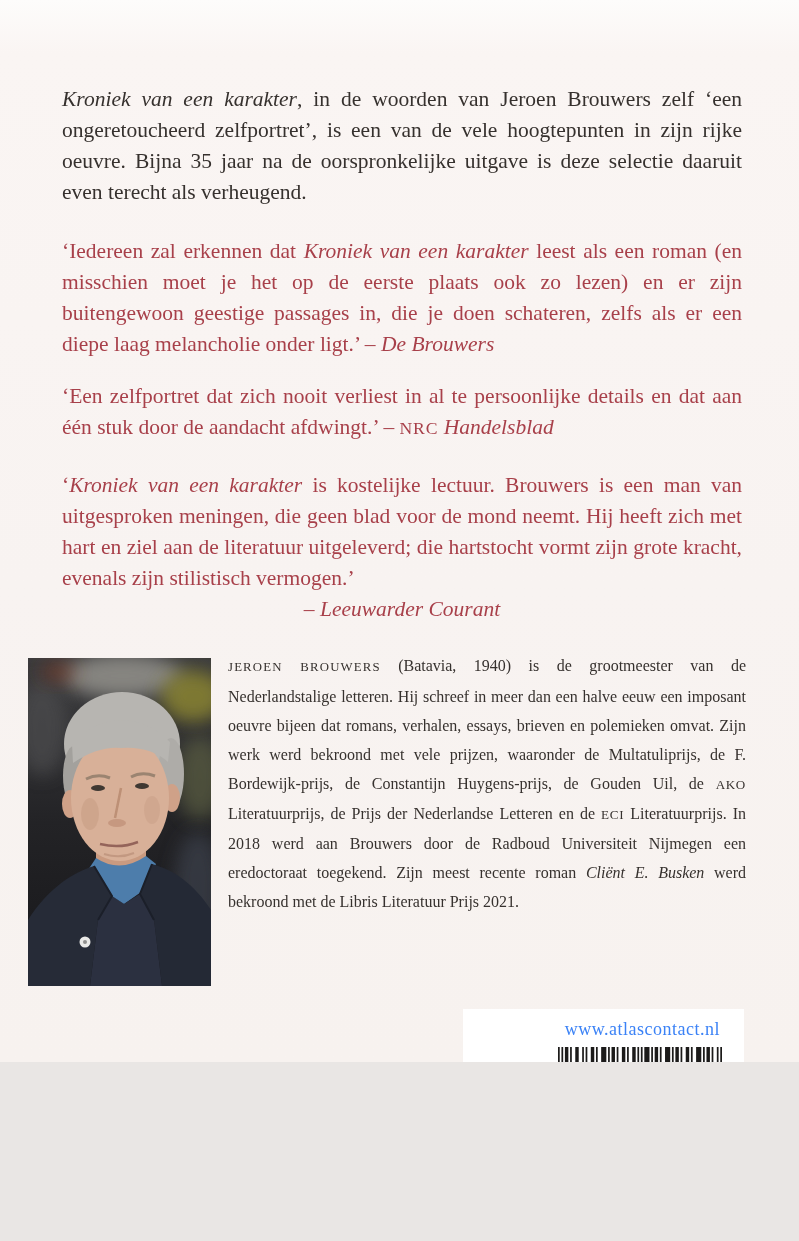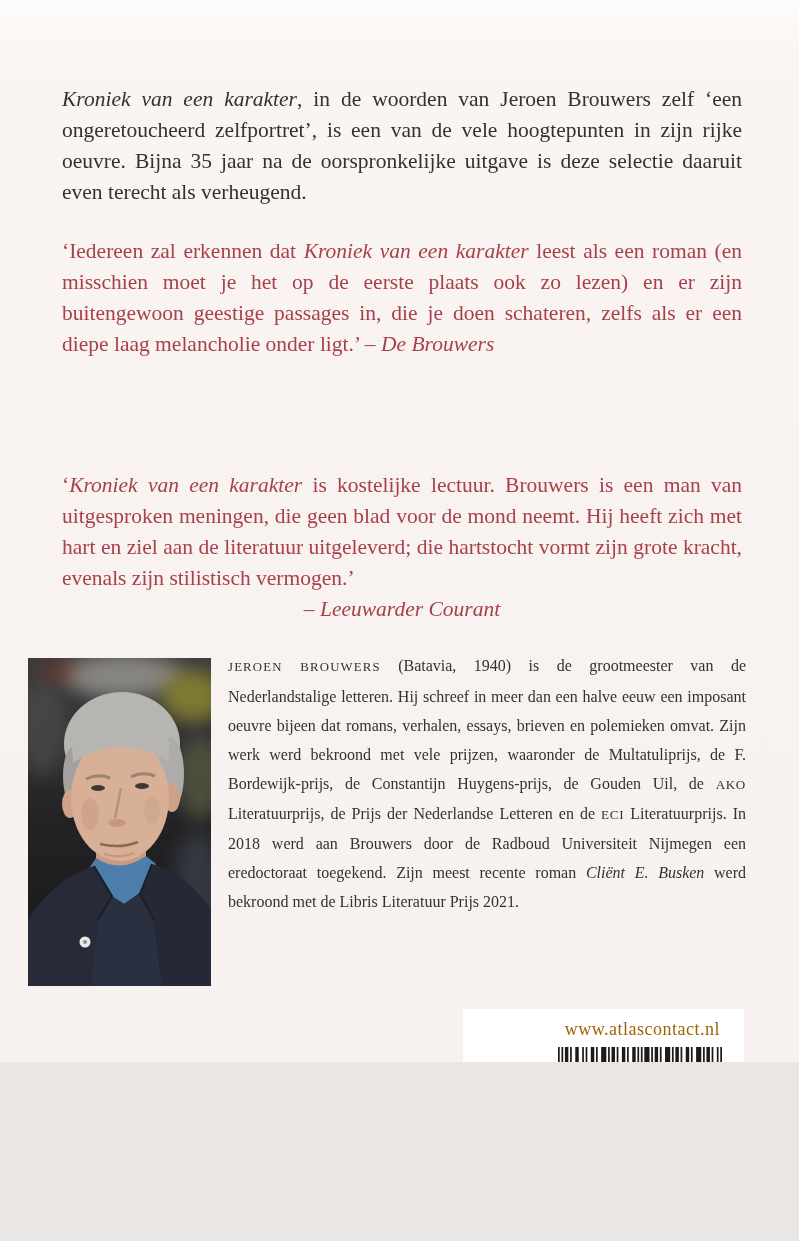--- a/index.html
+++ b/index.html
@@ -27,37 +27,38 @@
   .bio {
     position:absolute; left:228px; top:651px; width:518px; margin:0;
     font-size:16px; line-height:29px; text-align:justify;
   }
   .footer-box {
     position:absolute; left:463px; top:1009px; width:281px; height:176px;
     background:#ffffff;
   }
   .site-url {
     position:absolute; top:10px; right:24px;
-    font-size:18px; letter-spacing:0.5px; color:#a16207;
+    font-size:18px; letter-spacing:0.5px; color:#3b82f6;
   }
   .barcode { position:absolute; top:38px; right:22px; width:164px; height:112px; }
   .isbn-digits {
     position:absolute; top:132px; right:6px; width:200px;
     text-align:center; font-size:15px; letter-spacing:4px; color:#1d1c1b;
   }
 </style>
 </head>
 <body>
 
 <div class="cover">
 
   <p class="para" id="intro"><span class="it">Kroniek van een karakter</span><span>, in de woorden van Jeroen Brouwers zelf ‘een ongeretoucheerd zelfportret’, is een van de vele hoogtepunten in zijn rijke oeuvre. Bijna 35 jaar na de oorspronkelijke uitgave is deze selectie daaruit even terecht als verheugend.</span></p>
 
   <p class="para red" id="q1"><span>‘Iedereen zal erkennen dat </span><span class="it">Kroniek van een karakter</span><span> leest als een roman (en misschien moet je het op de eerste plaats ook zo lezen) en er zijn buitengewoon geestige passages in, die je doen schateren, zelfs als er een diepe laag melancholie onder ligt.’ – </span><span class="it">De Brouwers</span></p>
 
+  <p class="para red" id="q2"><span>‘Een zelfportret dat zich nooit verliest in al te persoonlijke details en dat aan één stuk door de aandacht afdwingt.’ – </span><span class="scn">NRC</span><span class="it"> Handelsblad</span></p>
 
   <p class="para red" id="q3"><span>‘</span><span class="it">Kroniek van een karakter</span><span> is kostelijke lectuur. Brouwers is een man van uitgesproken meningen, die geen blad voor de mond neemt. Hij heeft zich met hart en ziel aan de literatuur uitgeleverd; die hartstocht vormt zijn grote kracht, evenals zijn stilistisch vermogen.’</span><span class="attribution"><span>– </span><span class="it">Leeuwarder Courant</span></span></p>
 
   <div class="photo-frame">
     <svg viewBox="0 0 183 328" preserveAspectRatio="none">
       <defs>
         <linearGradient id="bgG" x1="0" y1="0" x2="0" y2="1">
           <stop offset="0" stop-color="#3c3c3e"></stop>
           <stop offset="0.5" stop-color="#232326"></stop>
           <stop offset="1" stop-color="#17171a"></stop>

